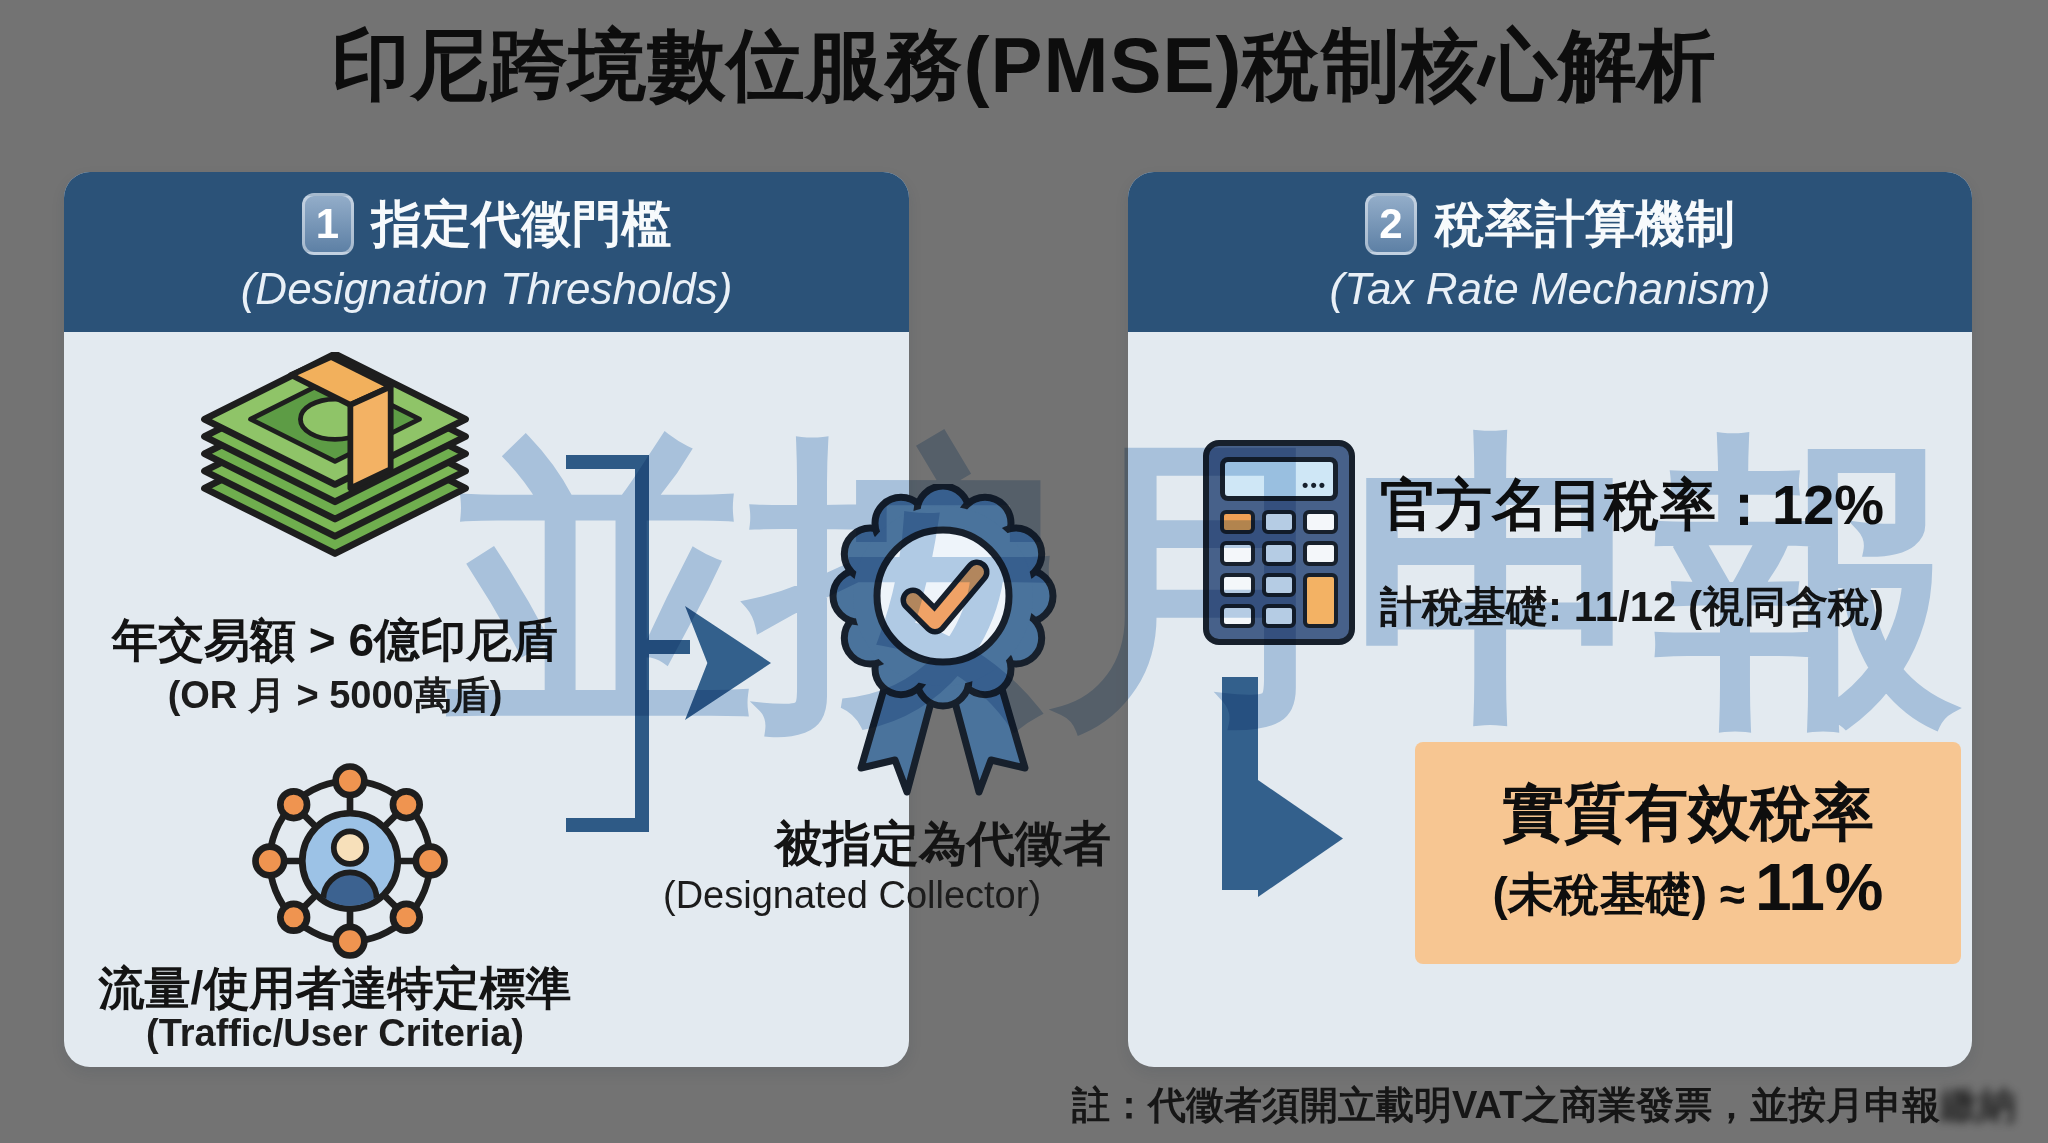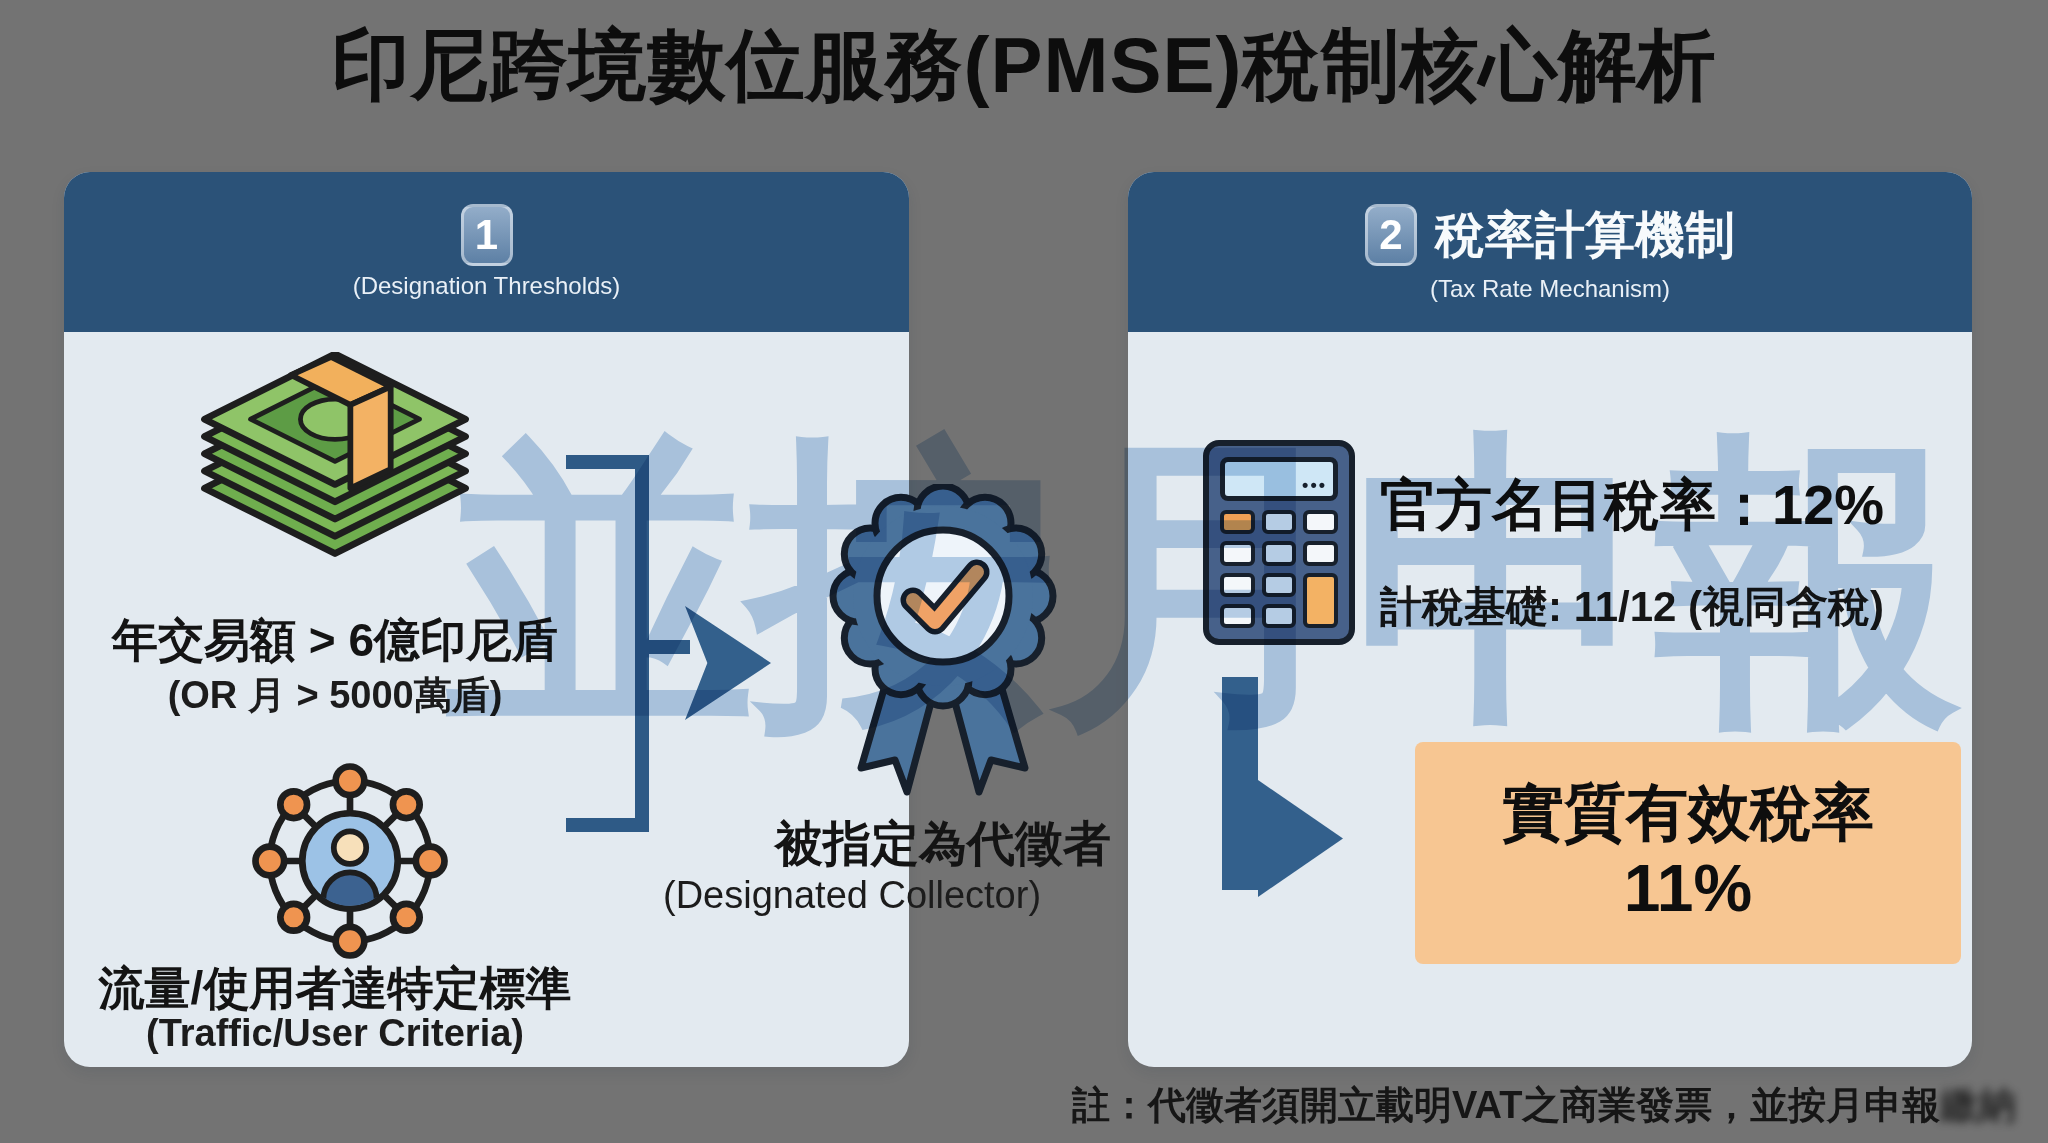--- a/index.html
+++ b/index.html
@@ -24,21 +24,21 @@
     background:var(--header-blue,#2b5278);display:flex;flex-direction:column;
     align-items:center;justify-content:center;gap:6px;
   }
   .header-line1{display:flex;align-items:center;gap:18px;}
   .num-badge{
     width:52px;height:62px;border-radius:12px;display:flex;align-items:center;justify-content:center;
     background:linear-gradient(180deg,#93adc9,#5d80a5);border:3px solid rgba(255,255,255,.45);
     color:#fff;font-size:42px;font-weight:800;box-sizing:border-box;
   }
   .header-title{font-size:50px;font-weight:800;color:#f7fafc;}
-  .header-sub{font-size:24px;font-weight:500;color:#e9f0f7;}
+  .header-sub{font-size:44px;font-weight:500;color:#e9f0f7;font-style:italic;}
   
   .crit-label{position:absolute;left:40px;width:590px;text-align:center;font-weight:800;font-size:46px;color:#141414;}
   .crit-sub{position:absolute;left:40px;width:590px;text-align:center;font-weight:600;font-size:38px;color:#1c1c1c;}
   .money-icon{position:absolute;left:190px;top:352px;}
   .network-icon{position:absolute;left:245px;top:756px;}
   
   .bracket-svg{position:absolute;left:550px;top:444px;}
   .flow-arrow{
     position:absolute;left:685px;top:606px;width:86px;height:114px;background:var(--arrow-blue,#33608c);
     clip-path:polygon(0 0,100% 50%,0 100%,26% 50%);
@@ -90,20 +90,21 @@
 <body>
 
 <div class="canvas">
 
   <h1 class="main-title">印尼跨境數位服務(PMSE)稅制核心解析</h1>
 
   <section class="panel left">
     <header class="panel-header">
       <div class="header-line1">
         <span class="num-badge">1</span>
+        <span class="header-title">指定代徵門檻</span>
       </div>
       <div class="header-sub">(Designation Thresholds)</div>
     </header>
   </section>
 
   <svg class="money-icon" width="290" height="240" viewBox="0 0 300 250">
     <g stroke="#1e1e1e" stroke-width="7" stroke-linejoin="round">
       <path d="M150,74 L286,142 L150,210 L14,142 Z" fill="#6fae4e"></path>
       <path d="M150,56 L286,124 L150,192 L14,124 Z" fill="#7cb856"></path>
       <path d="M150,38 L286,106 L150,174 L14,106 Z" fill="#6fae4e"></path>
@@ -220,20 +221,21 @@
 
   <div class="rate-label">官方名目稅率：12%</div>
   <div class="rate-detail">計稅基礎: 11/12 (視同含稅)</div>
 
   <div class="elbow-bar"></div>
   <div class="elbow-head"></div>
 
   <div class="orange-box">
     <div class="orange-title">實質有效稅率</div>
     <div class="orange-line2">
+      <span class="orange-prefix">(未稅基礎) ≈</span>
       <span class="orange-value">11%</span>
     </div>
   </div>
 
   <div class="note">
     <span>註：代徵者須開立載明VAT之商業發票，並按月申報</span><span class="blurred">繳納</span>
   </div>
 
   <div class="watermark">並按月申報</div>
 

